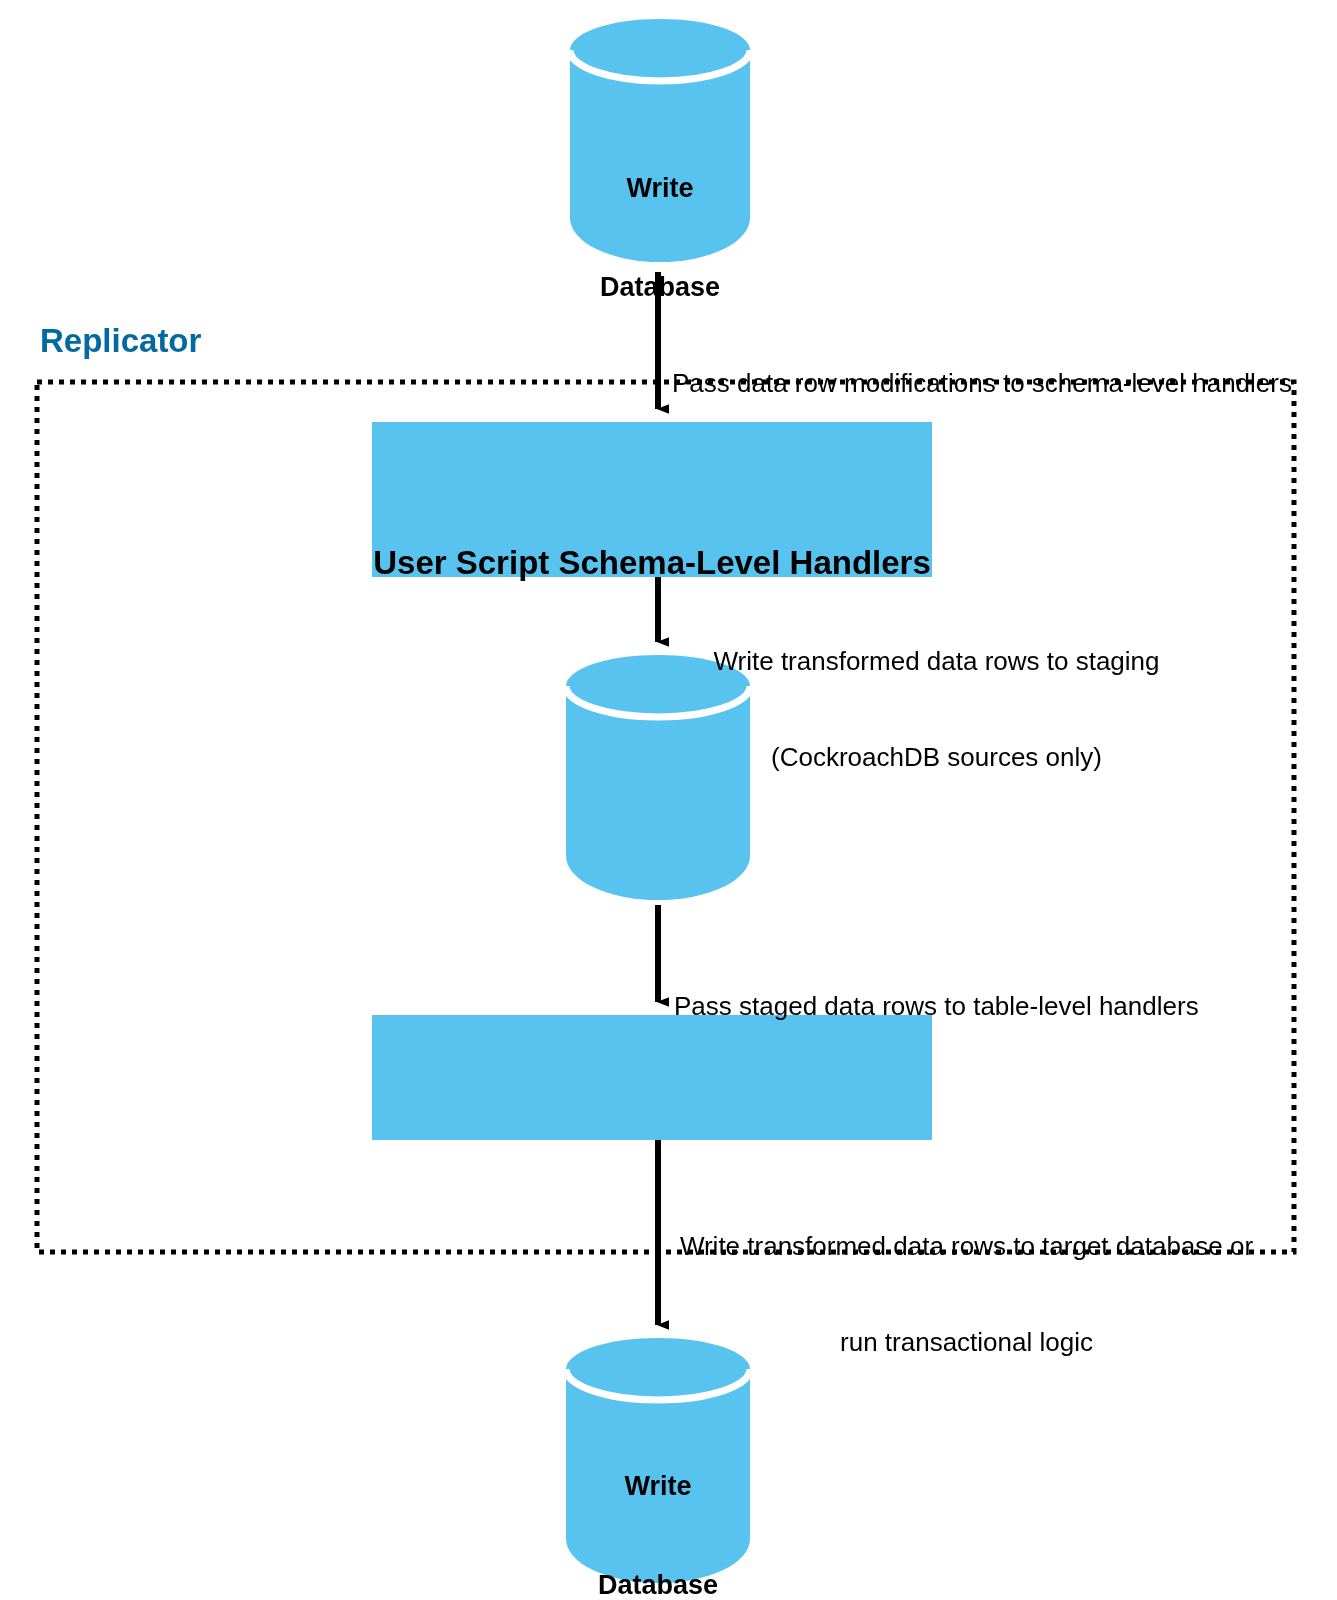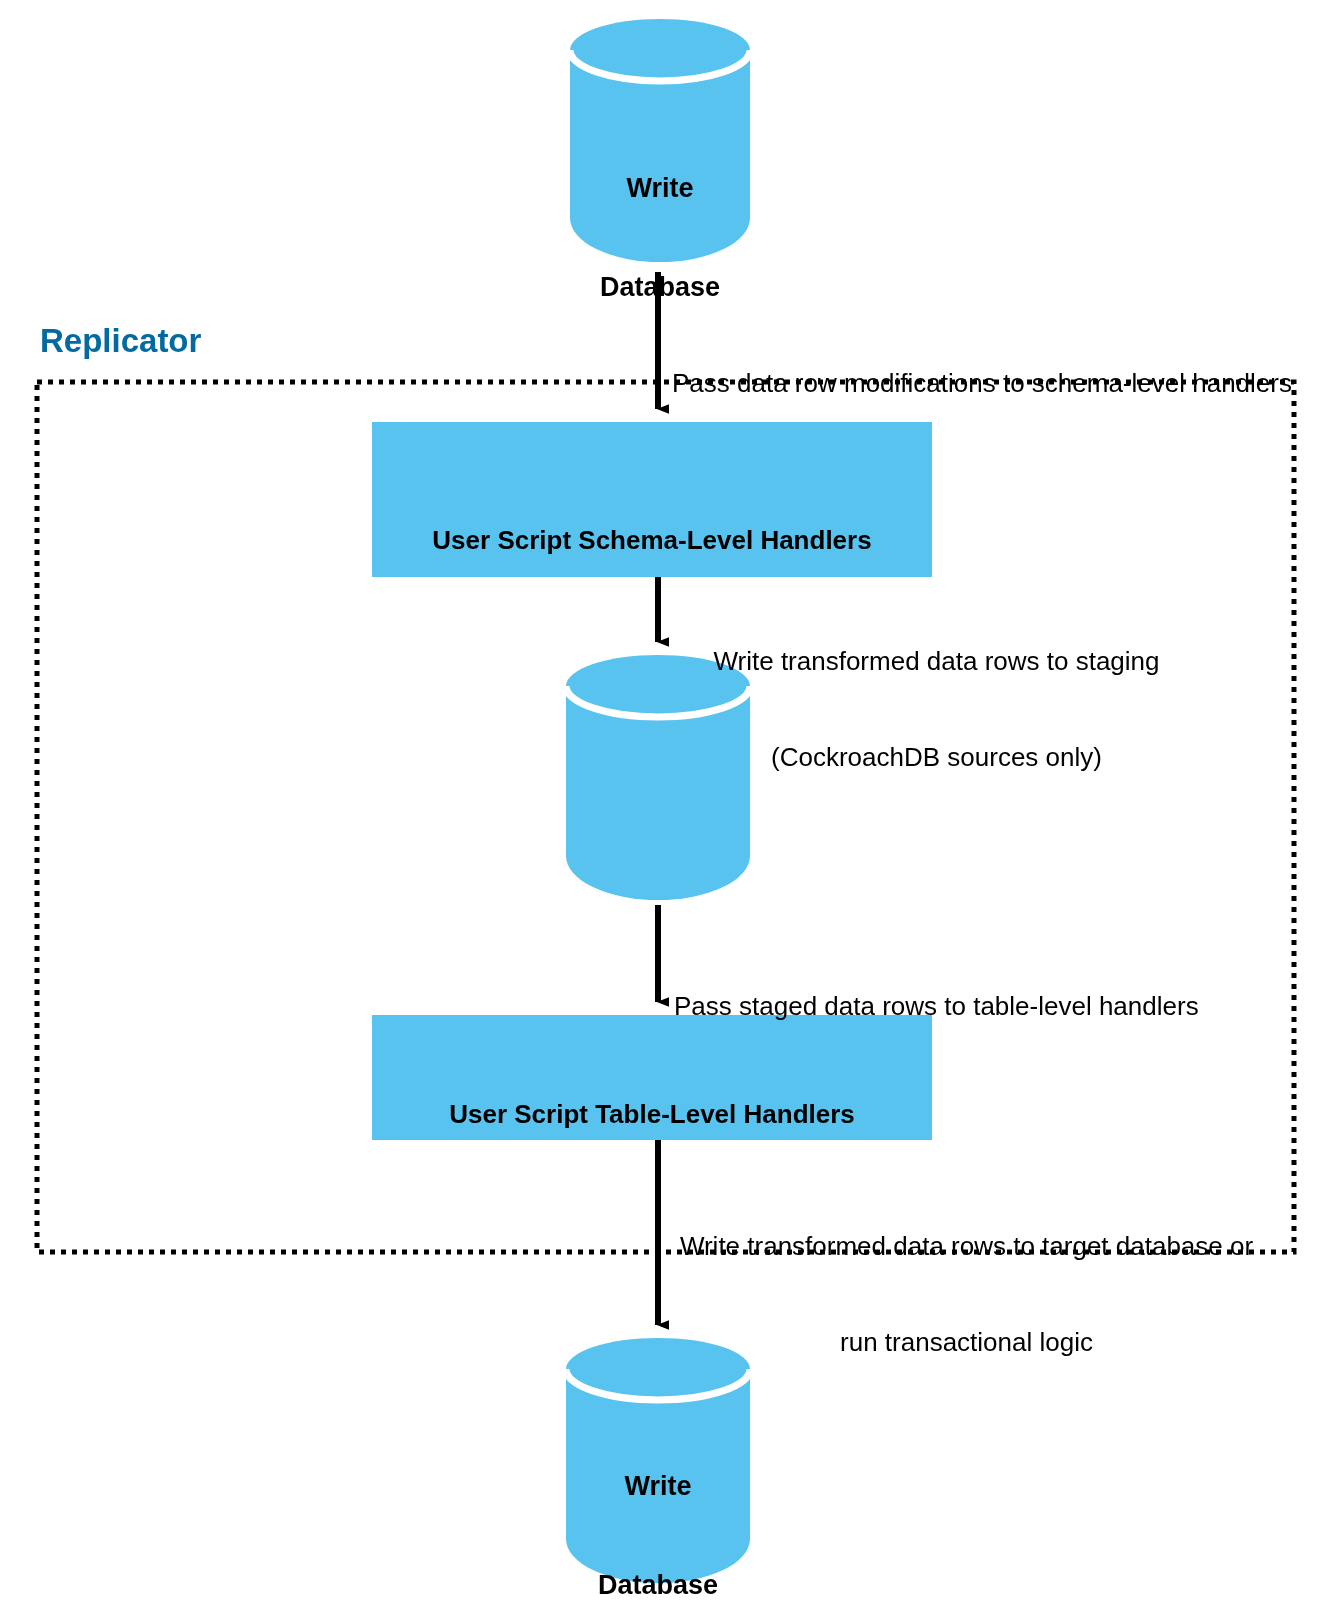--- a/index.html
+++ b/index.html
@@ -31,21 +31,21 @@
     font-weight: bold;
     color: #000000;
     line-height: 1.22;
     pointer-events: none;
     white-space: pre;
   }
   .cyl-label {
     font-size: 27px;
   }
   .box-label {
-    font-size: 26px;
+    font-size: 33px;
   }
   .edge-label {
     position: absolute;
     font-size: 26px;
     font-weight: normal;
     color: #000000;
     line-height: 1.22;
     white-space: pre;
   }
   .group-title {
@@ -107,21 +107,20 @@
     <div>Write</div>
     <div>Database</div>
   </div>
 
   <div class="node-label box-label" style="left:372px; top:462px; width:560px;">
     <div>User Script Schema-Level Handlers</div>
   </div>
 
 
   <div class="node-label box-label" style="left:372px; top:1036px; width:560px;">
-    <div>User Script Table-Level Handlers</div>
   </div>
 
   <div class="node-label cyl-label" style="left:566px; top:1404px; width:184px;">
     <div>Write</div>
     <div>Database</div>
   </div>
 
   <div class="edge-label" style="left:674px; top:583px; text-align:center; width:525px;">
     <div>Write transformed data rows to staging</div>
     <div>(CockroachDB sources only)</div>

